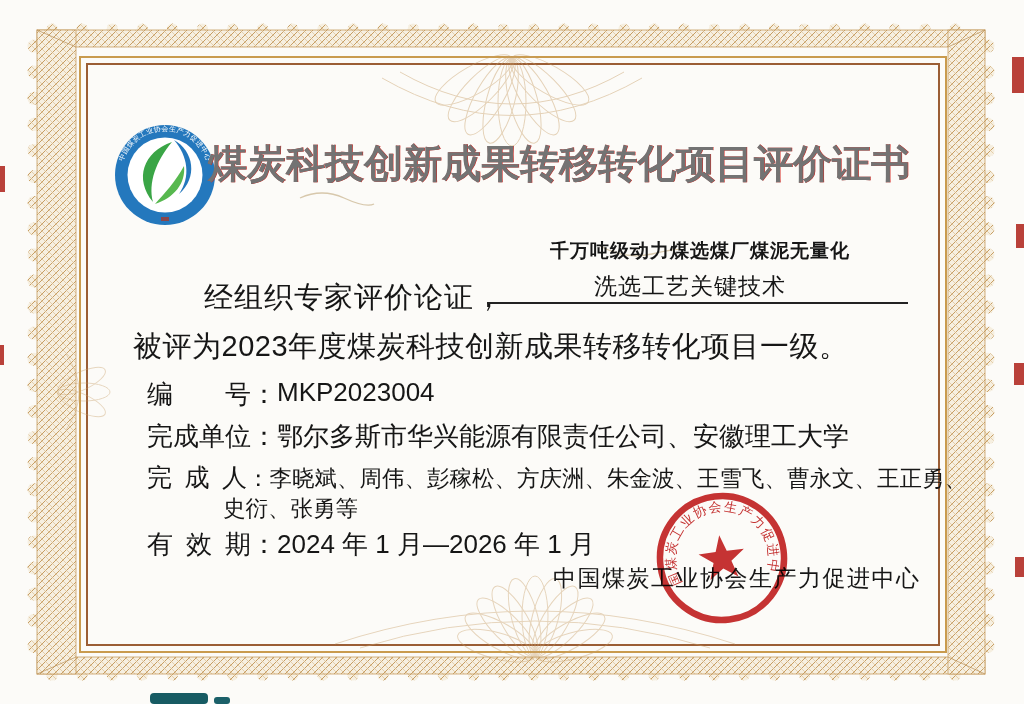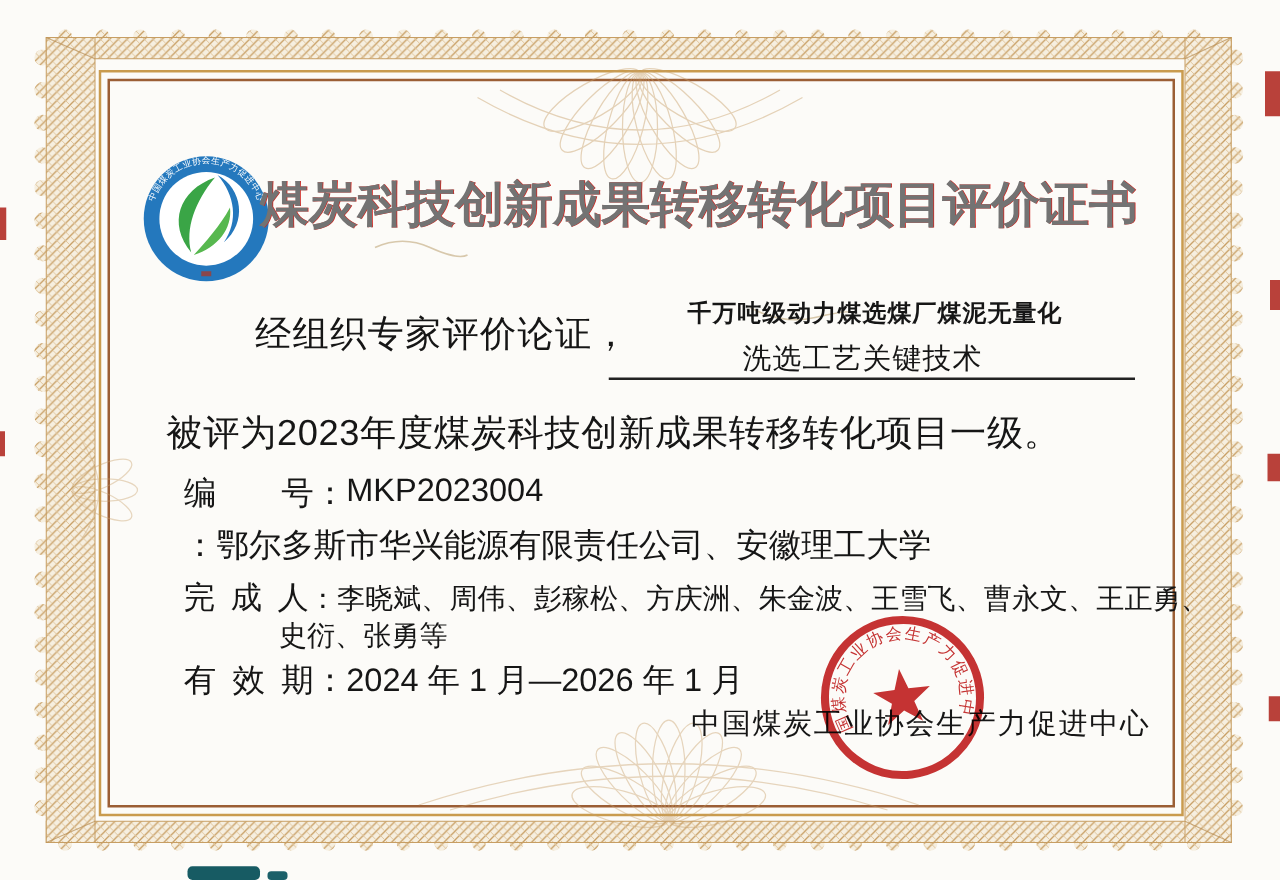--- a/index.html
+++ b/index.html
@@ -12,21 +12,21 @@
   
   #frame-svg{position:absolute;left:0;top:0;width:1024px;height:704px;pointer-events:none;}
   .logo-wrap{position:absolute;left:112px;top:122px;width:106px;height:106px;}
   .title{
     position:absolute;left:212px;top:136px;width:694px;height:56px;
     display:flex;align-items:center;justify-content:center;
     font-family:"Liberation Serif","DejaVu Serif",serif;
     font-weight:900;font-size:39px;letter-spacing:0px;color:#737373;
     text-shadow:0.6px 0 0 #d5201a;white-space:nowrap;
   }
-  .intro{position:absolute;left:204px;top:248px;font-size:29px;letter-spacing:1px;}
+  .intro{position:absolute;left:204px;top:278px;font-size:29px;letter-spacing:1px;}
   .proj1{position:absolute;left:470px;top:238px;width:460px;text-align:center;
          font-size:19px;font-weight:bold;letter-spacing:1px;}
   .proj2{position:absolute;left:470px;top:271px;width:440px;text-align:center;
          font-size:23px;font-weight:normal;letter-spacing:1px;}
   .underline{position:absolute;left:487px;top:302px;width:421px;height:0;
              border-top:2.5px solid #222;}
   .award{position:absolute;left:133px;top:327px;font-size:29px;letter-spacing:0.5px;white-space:nowrap;}
   .row{position:absolute;left:147px;font-size:26px;white-space:nowrap;display:flex;}
   .row .lbl{display:inline-block;width:104px;text-align:justify;text-align-last:justify;}
   .row .colon{display:inline-block;}
@@ -161,20 +161,21 @@
 
 <div class="award">被评为2023年度煤炭科技创新成果转移转化项目一级。</div>
 
 <div class="row row-number">
   <span class="lbl">编号</span>
     <span class="colon">：</span>
     <span>MKP2023004</span>
 </div>
 
 <div class="row row-units">
+  <span class="lbl">完成单位</span>
     <span class="colon">：</span>
     <span>鄂尔多斯市华兴能源有限责任公司、安徽理工大学</span>
 </div>
 
 <div class="row row-persons">
   <span class="lbl">完成人</span>
     <span class="colon">：</span>
     <span>李晓斌、周伟、彭稼松、方庆洲、朱金波、王雪飞、曹永文、王正勇、</span>
 </div>
 <div class="persons-line2">史衍、张勇等</div>

